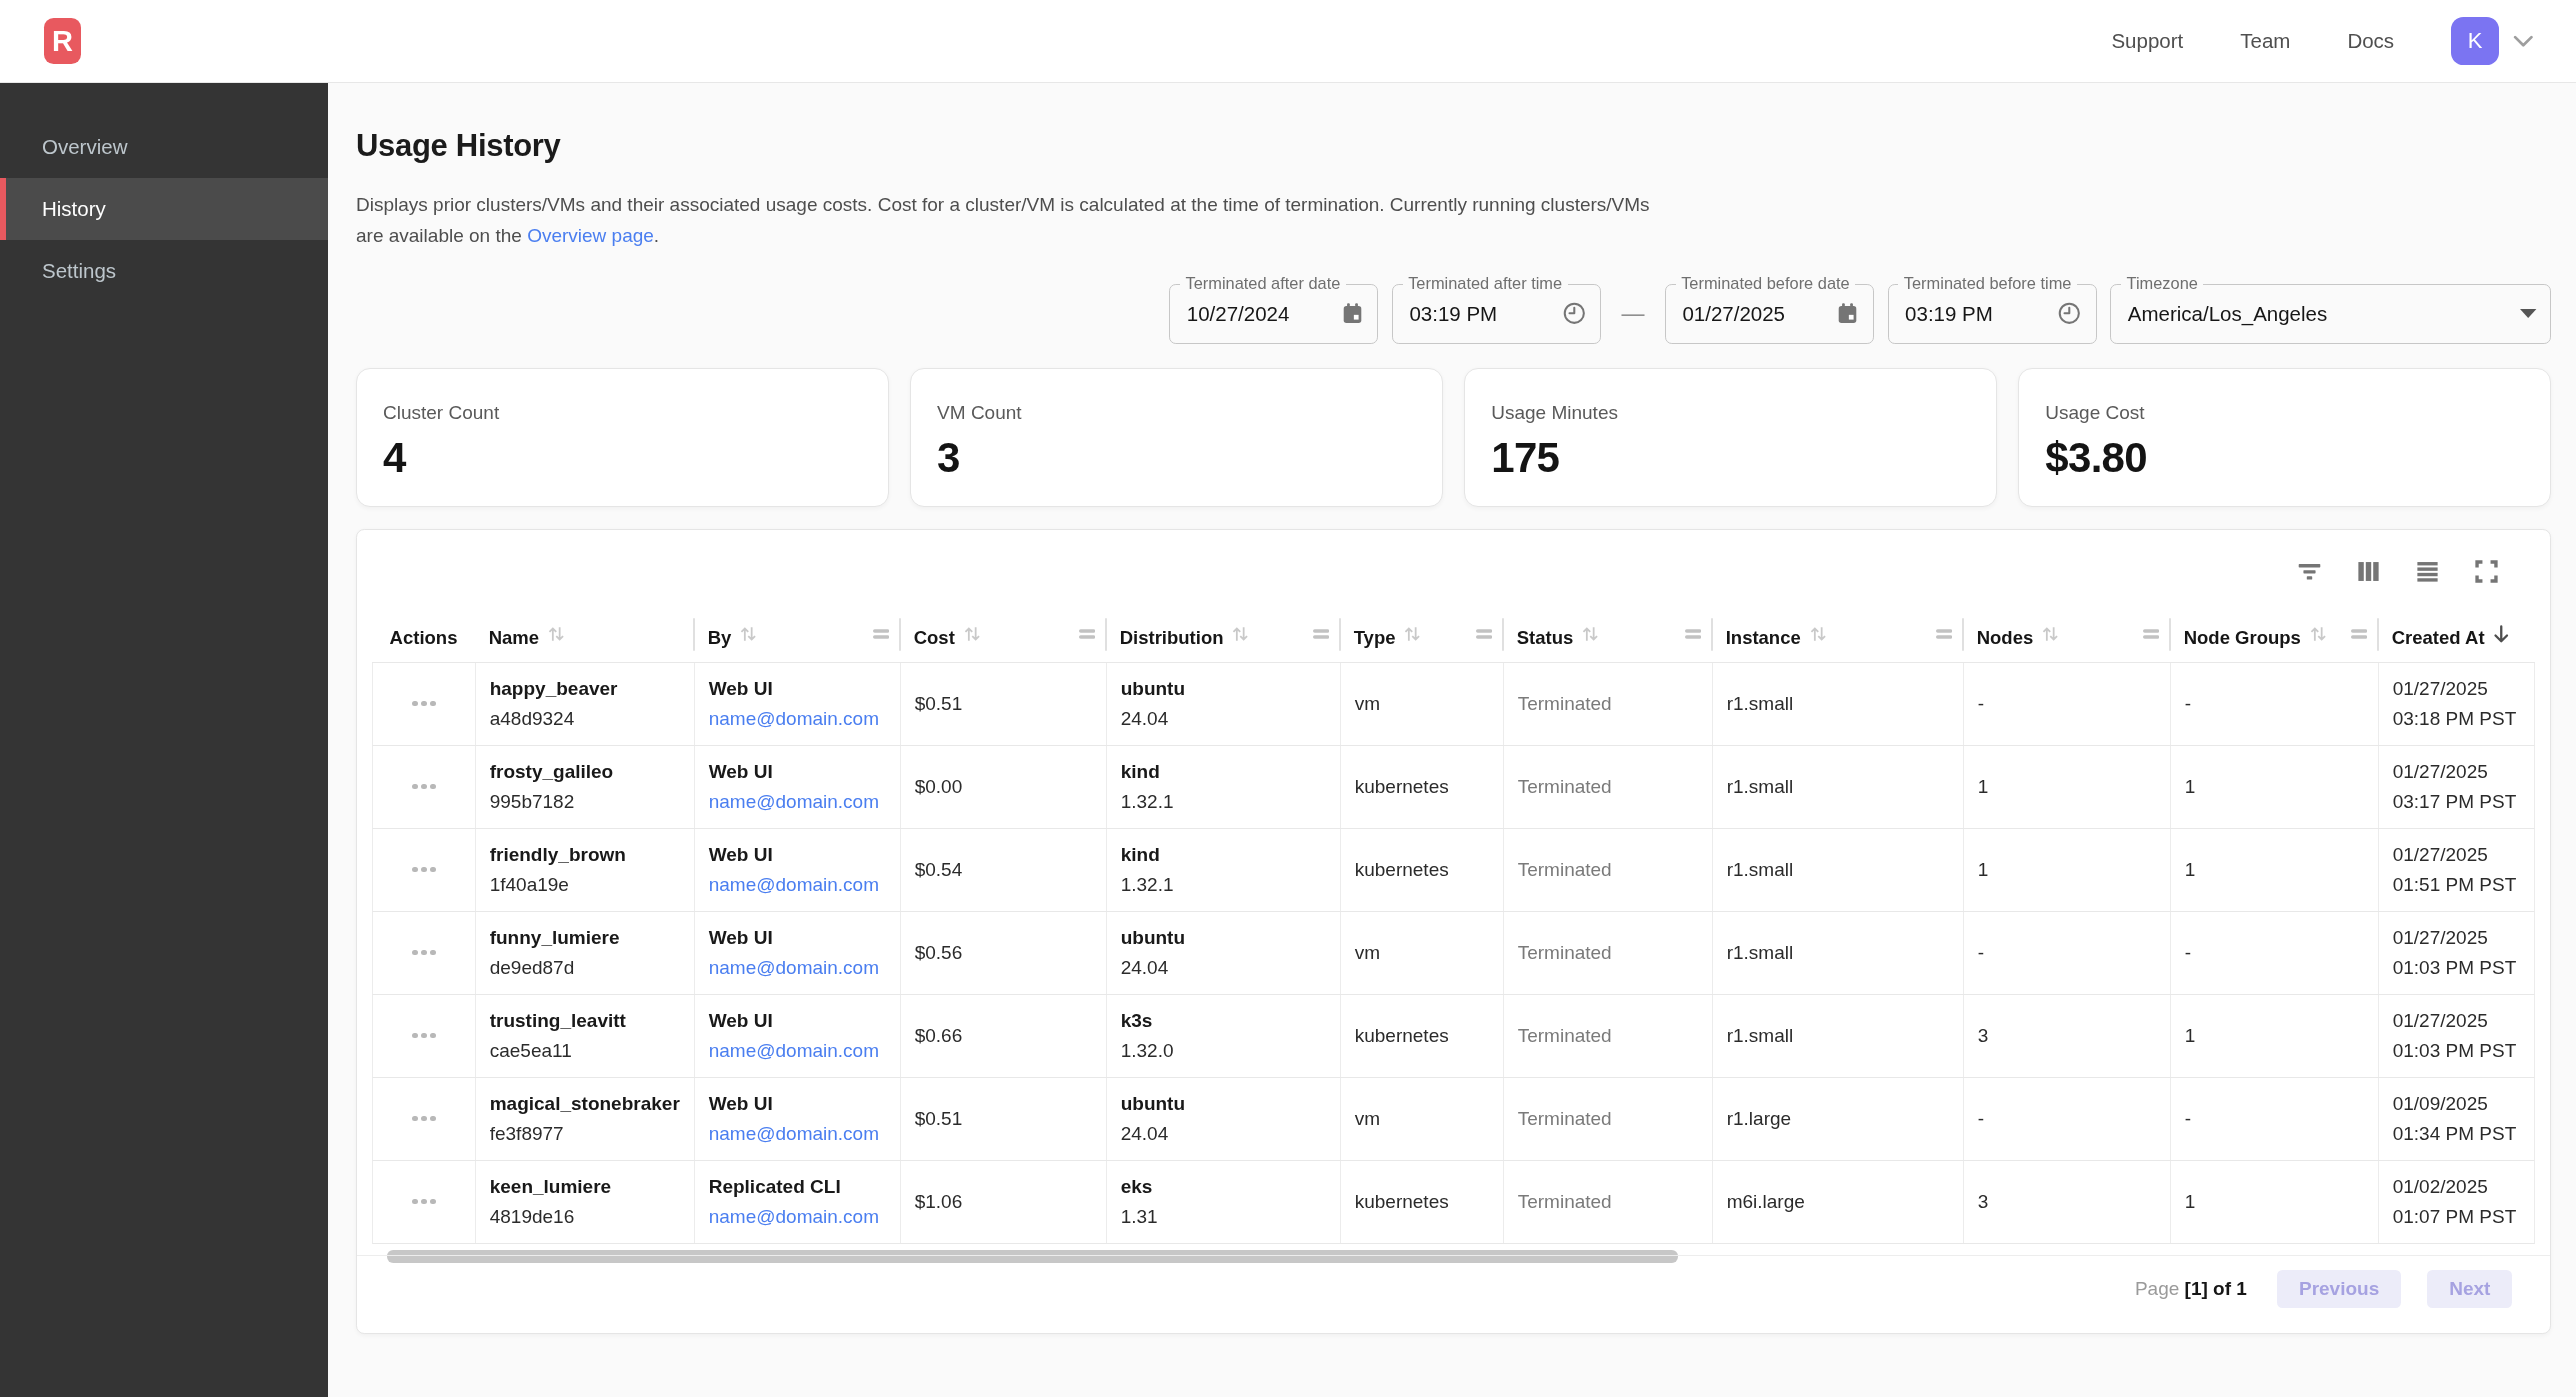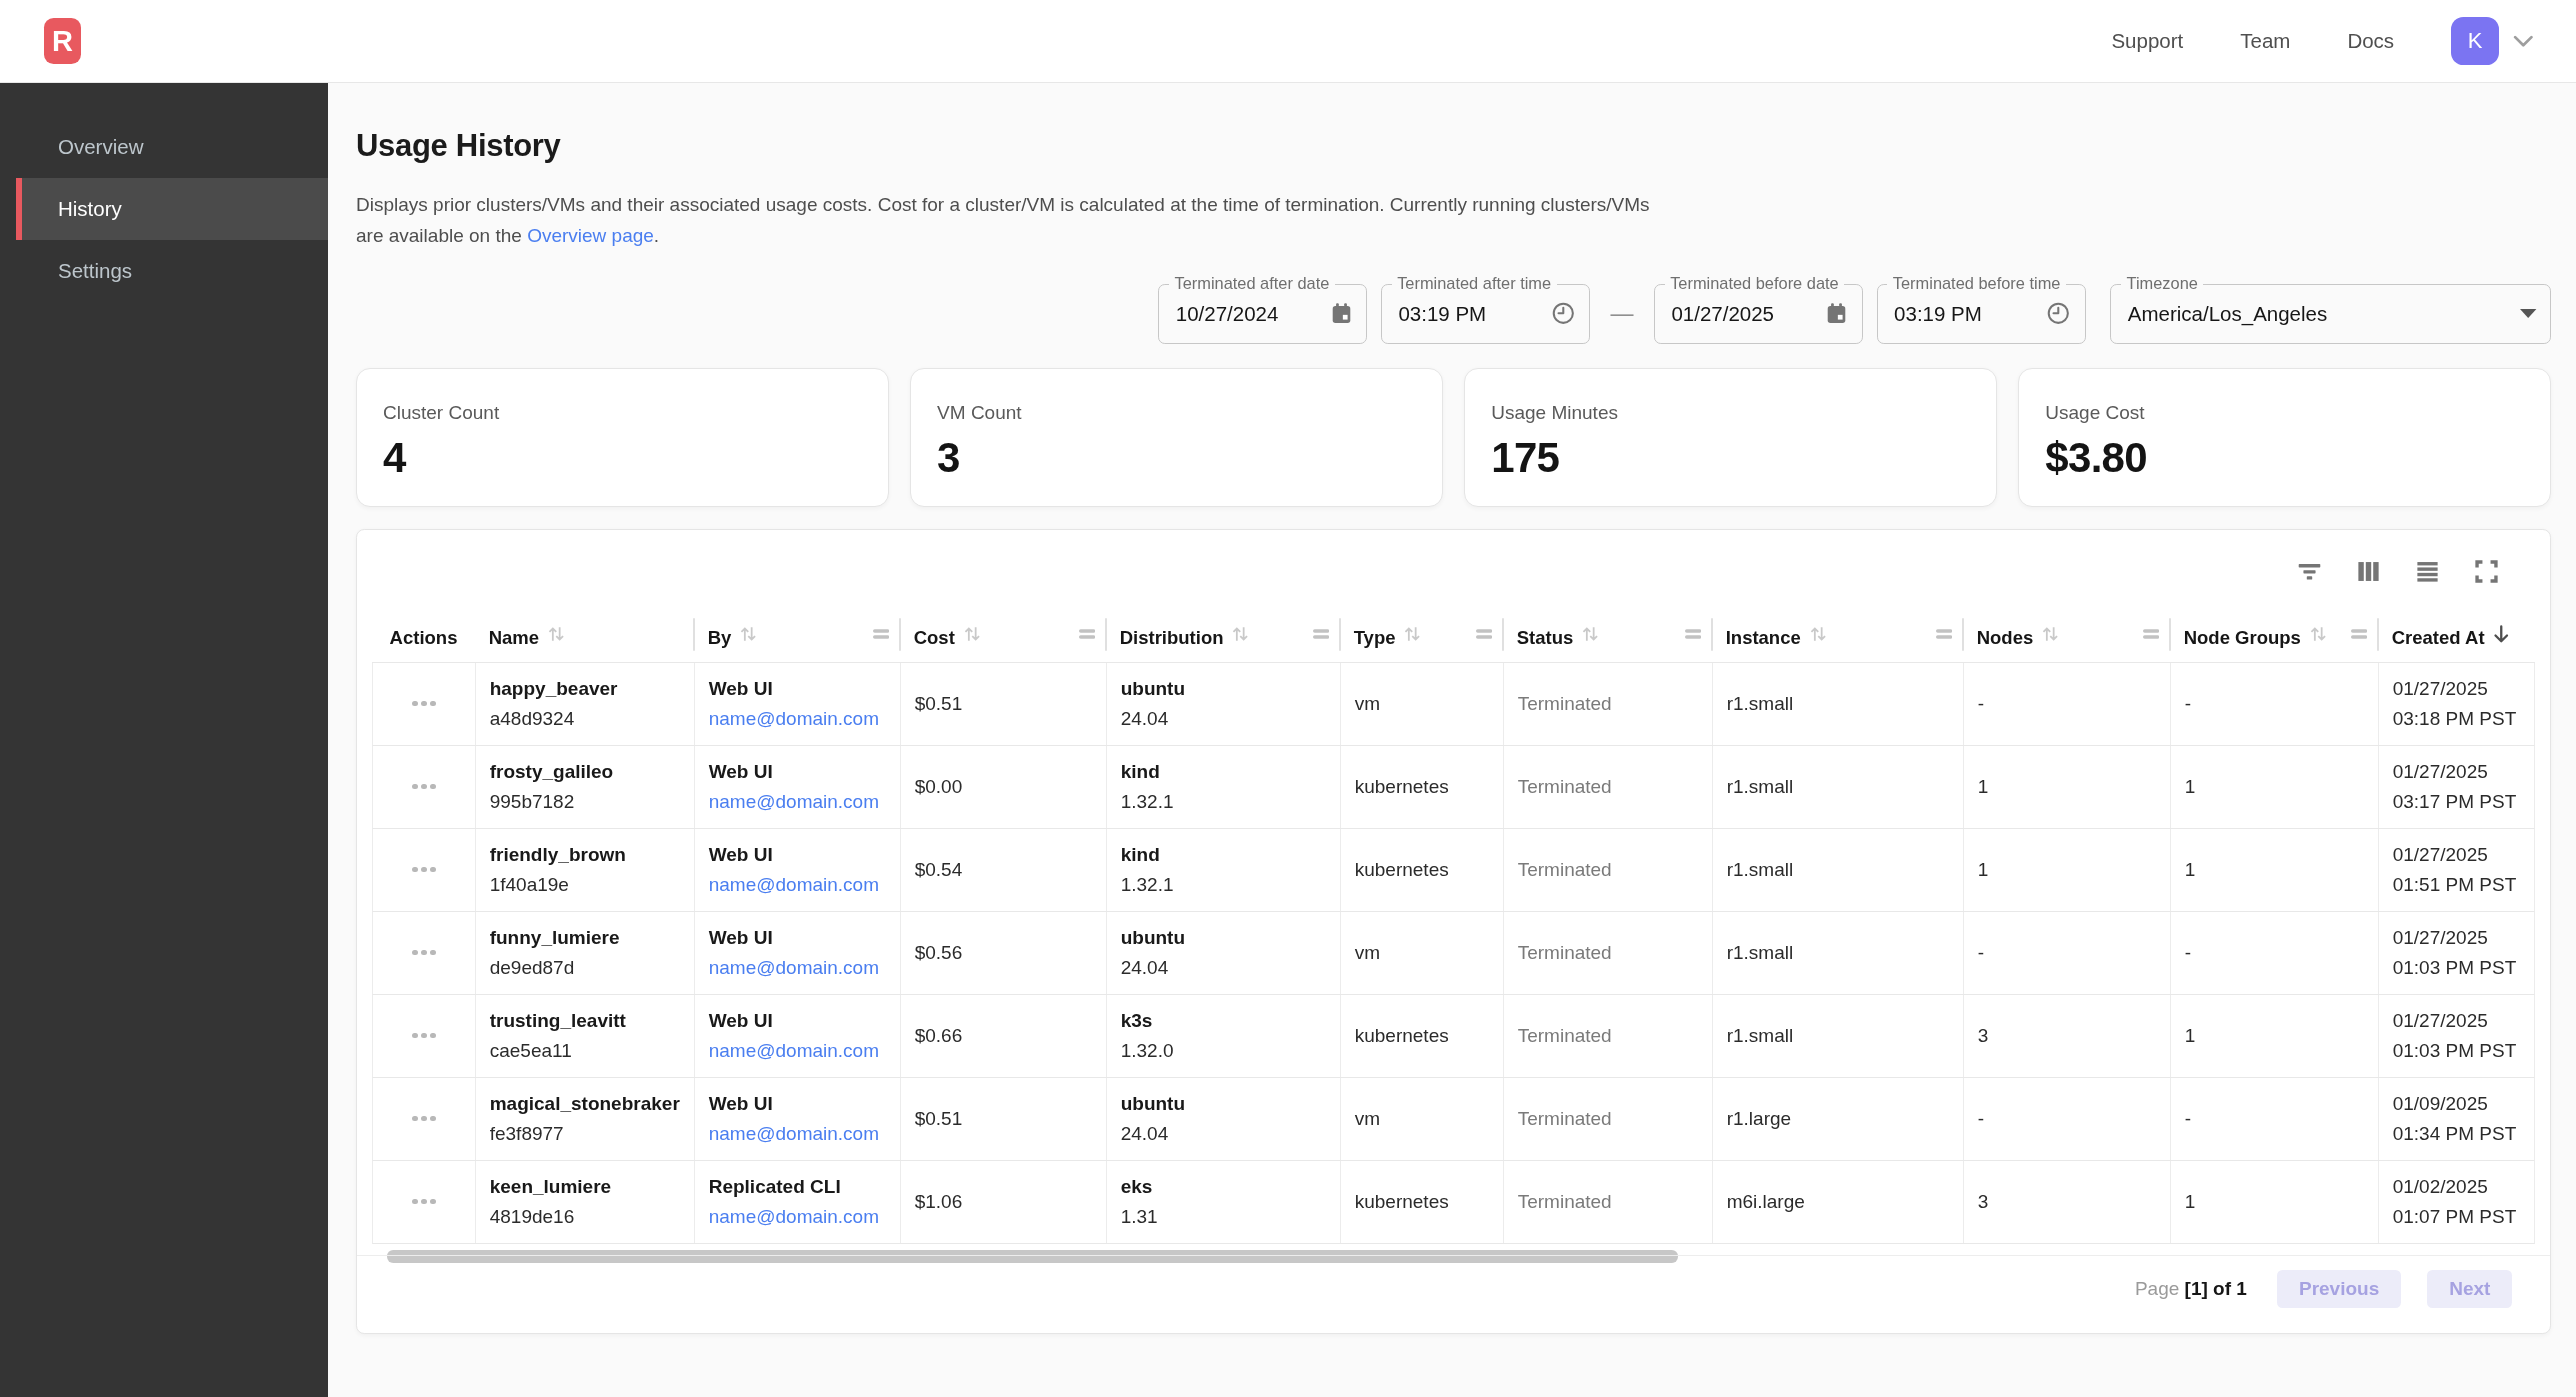--- a/index.html
+++ b/index.html
@@ -31,35 +31,35 @@
   .avatar-group { display:flex; align-items:center; gap:12.3px; }
   .avatar {
     width:48px; height:48px; border-radius:12.3px; background:#7b74f2; color:#fff;
     font-size:22px; display:flex; align-items:center; justify-content:center; cursor:pointer;
   }
   
   .shell { flex:1; display:flex; min-height:0; }
   .sidebar { width:328px; flex:none; background:#343434; padding-top:33px; }
   .side-item {
     height:62px; display:flex; align-items:center; padding-left:36px;
-    border-left:6.8px solid transparent; color:#bdc6cc; font-size:20.5px; cursor:pointer;margin-left:16px;
+    border-left:6.8px solid transparent; color:#bdc6cc; font-size:20.5px; cursor:pointer;
   }
   .side-item.active { background:#4b4b4b; border-left-color:#e8595f; color:#fff; }
   
   .main { flex:1; padding:0 24.6px 0 28px; min-width:0; }
   h1.page-title { margin-top:44px; font-size:31px; line-height:37px; color:#1b1b1b; letter-spacing:-0.3px; }
   .desc { margin-top:24.6px; width:1299px; font-size:19px; line-height:31px; color:#4e4e4e; }
   .desc a { color:#4a7ef0; text-decoration:none; cursor:pointer; }
   
   .filters { display:flex; justify-content:flex-end; align-items:center; gap:13.7px; margin-top:33px; }
   .ffield {
     position:relative; height:60px; border:1.4px solid #c7c7c7; border-radius:6.8px;
     display:flex; align-items:center; padding:0 13.7px 0 16.4px; width:209px; cursor:pointer;
   }
-  .ffield.wide { width:441px; margin-left:11px; }
+  .ffield.wide { width:441px; }
   .flabel {
     position:absolute; top:-11px; left:9.6px; background:#fafafa; padding:0 5.5px;
     font-size:16.4px; color:#6f6f6f; white-space:nowrap;
   }
   .fvalue { font-size:20.5px; color:#161616; white-space:nowrap; }
   .ficon { margin-left:auto; display:flex; align-items:center; }
   .range-dash { font-size:23px; color:#8f8f8f; margin:0 6.8px; }
   
   .stats { display:flex; gap:21px; margin-top:24.6px; }
   .stat-card {

